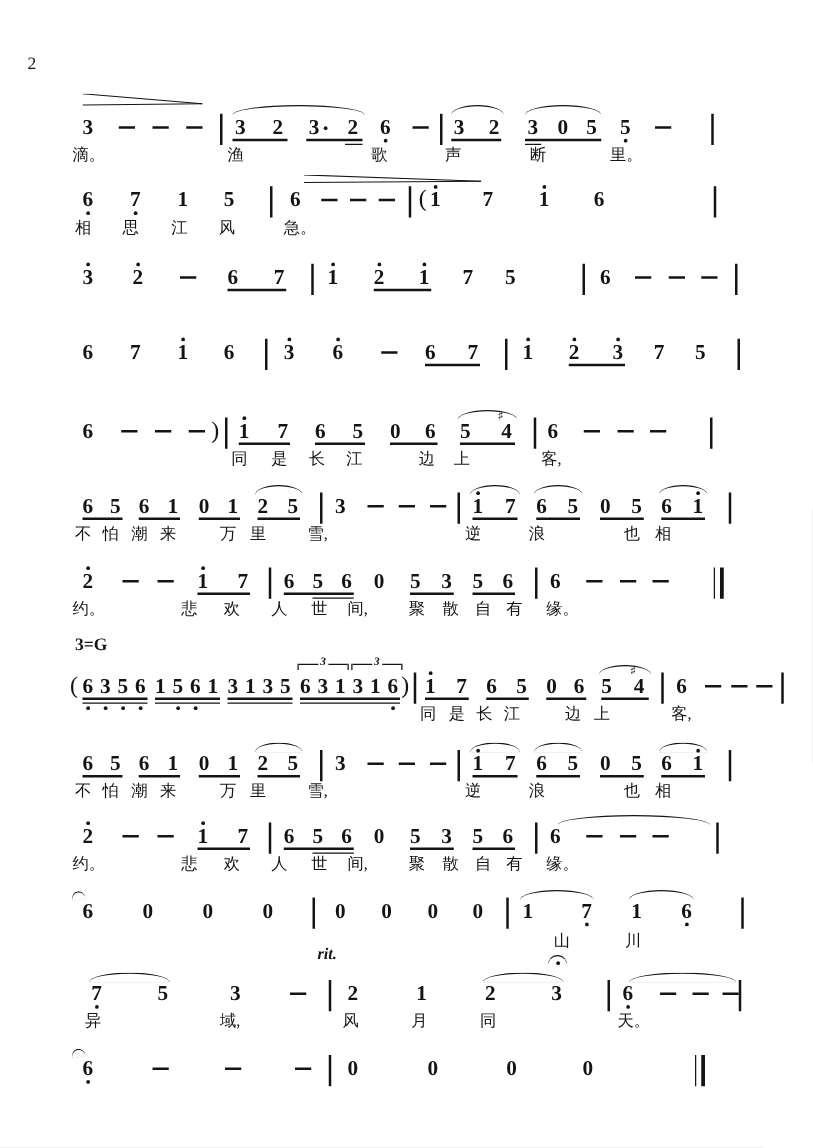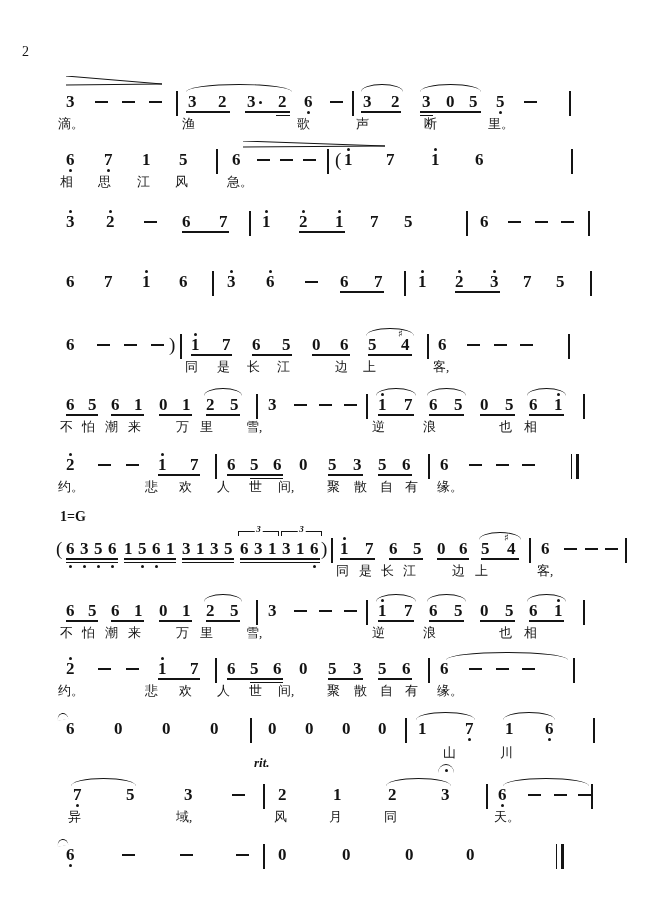--- a/index.html
+++ b/index.html
@@ -268,21 +268,21 @@
     <div class="lyric" style="left: 327px; top: 480px;">聚</div>
     <div class="lyric" style="left: 354px; top: 480px;">散</div>
     <div class="lyric" style="left: 380px; top: 480px;">自</div>
     <div class="lyric" style="left: 405px; top: 480px;">有</div>
     <div class="lyric" style="left: 437px; top: 480px;">缘。</div>
     <div class="beam" style="left: 158px; top: 474px; width: 42px;"></div>
     <div class="beam" style="left: 227px; top: 474px; width: 56px;"></div>
     <div class="beam" style="left: 250px; top: 477.5px; width: 33px;"></div>
     <div class="beam" style="left: 328px; top: 474px; width: 35px;"></div>
     <div class="beam" style="left: 378px; top: 474px; width: 34px;"></div>
-    <div class="keysig" style="left: 60px; top: 510px;">1=G</div>
+    <div class="keysig" style="left: 60px; top: 510px;">3=G</div>
     <div class="tok paren" style="left: 56px; top: 538px;">(</div>
     <div class="tok" style="left: 66px; top: 540px;">6</div>
     <div class="odot" style="left: 69px; top: 565px;"></div>
     <div class="tok" style="left: 80px; top: 540px;">3</div>
     <div class="odot" style="left: 83px; top: 565px;"></div>
     <div class="tok" style="left: 94px; top: 540px;">5</div>
     <div class="odot" style="left: 97px; top: 565px;"></div>
     <div class="tok" style="left: 108px; top: 540px;">6</div>
     <div class="odot" style="left: 111px; top: 565px;"></div>
     <div class="tok" style="left: 124px; top: 540px;">1</div>

